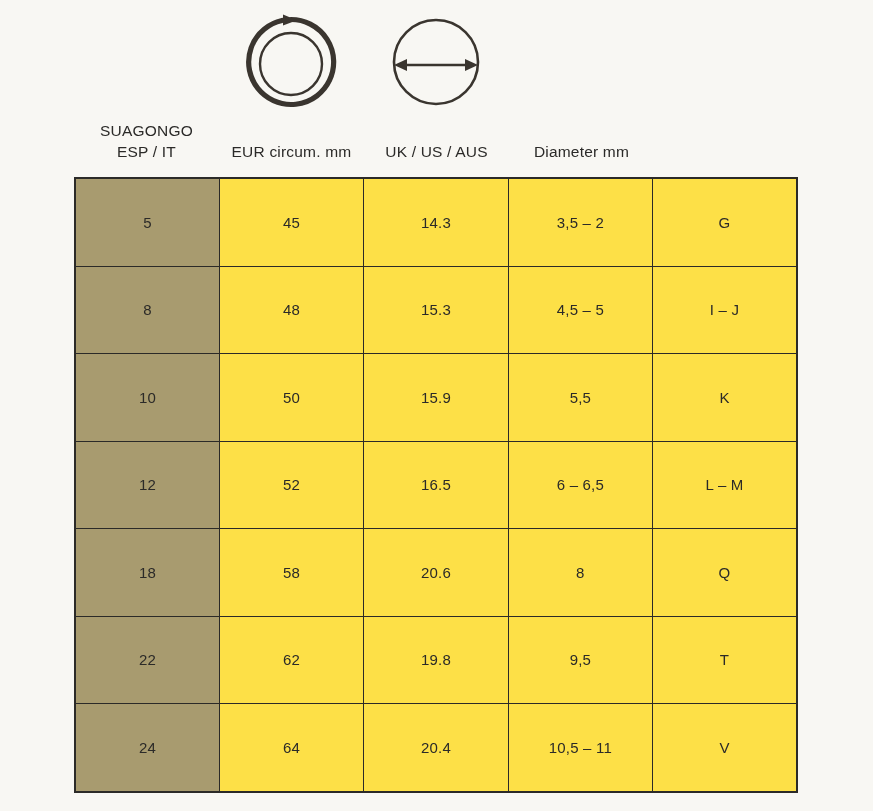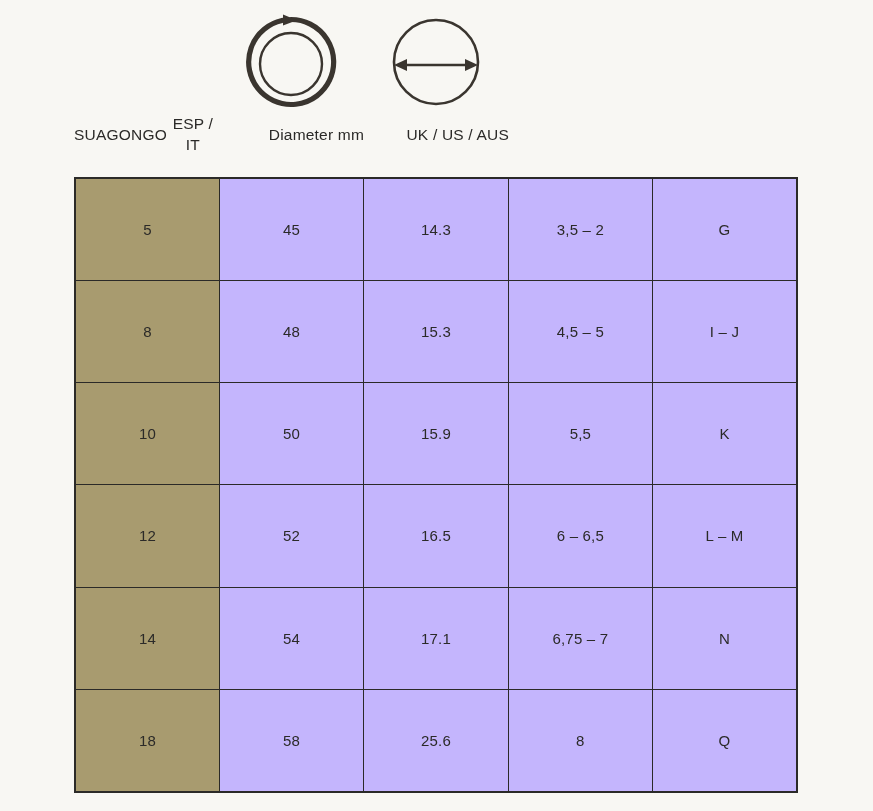--- a/index.html
+++ b/index.html
@@ -41,20 +41,21 @@
     position: absolute;
     left: 74px;
     top: 106px;
     width: 724px;
     height: 64px;
     display: flex;
   }
   .header-cell {
     width: 145px;
     display: flex;
+    flex-direction: column;
     align-items: center;
     justify-content: flex-end;
     padding-bottom: 8px;
     box-sizing: border-box;
     font-size: 15.5px;
     line-height: 21px;
     letter-spacing: 0.2px;
     color: #2B2A28;
     text-align: center;
   }
@@ -75,21 +76,21 @@
   }
   #size-table td {
     border: 1.5px solid #2B2A28;
     text-align: center;
     vertical-align: middle;
     font-size: 15px;
     letter-spacing: 0.2px;
     color: #2B2A28;
     height: 61.6px;
     padding: 0;
-    background: #c4b5fd;
+    background: #fde047;
   }
   #size-table td.col-size {
     background: #A89B6F;
   }
   #size-table col { width: 20%; }
 </style>
 </head>
 <body>
 
 <div id="icon-strip">
@@ -116,24 +117,27 @@
   </div>
 
 </div>
 
 <div id="header-row">
   <div class="header-cell">
     <span class="line1">SUAGONGO</span>
     <span class="line2">ESP / IT</span>
   </div>
   <div class="header-cell">
-    <span class="line2">Diameter mm</span>
+    <span class="line2">EUR circum. mm</span>
   </div>
   <div class="header-cell">
     <span class="line2">UK / US / AUS</span>
+  </div>
+  <div class="header-cell">
+    <span class="line2">Diameter mm</span>
   </div>
 </div>
 
 <table id="size-table">
   <colgroup>
       <col>
       <col>
       <col>
       <col>
       <col>
@@ -161,27 +165,34 @@
         <td>K</td>
       </tr>
       <tr>
         <td class="col-size">12</td>
         <td>52</td>
         <td>16.5</td>
         <td>6 – 6,5</td>
         <td>L – M</td>
       </tr>
       <tr>
-        <td class="col-size">14</td>
-        <td>54</td>
-        <td>17.1</td>
-        <td>6,75 – 7</td>
-        <td>N</td>
+        <td class="col-size">18</td>
+        <td>58</td>
+        <td>20.6</td>
+        <td>8</td>
+        <td>Q</td>
       </tr>
       <tr>
-        <td class="col-size">18</td>
-        <td>58</td>
-        <td>25.6</td>
-        <td>8</td>
-        <td>Q</td>
+        <td class="col-size">22</td>
+        <td>62</td>
+        <td>19.8</td>
+        <td>9,5</td>
+        <td>T</td>
+      </tr>
+      <tr>
+        <td class="col-size">24</td>
+        <td>64</td>
+        <td>20.4</td>
+        <td>10,5 – 11</td>
+        <td>V</td>
       </tr>
     </tbody>
 </table>
 
 </body></html>

